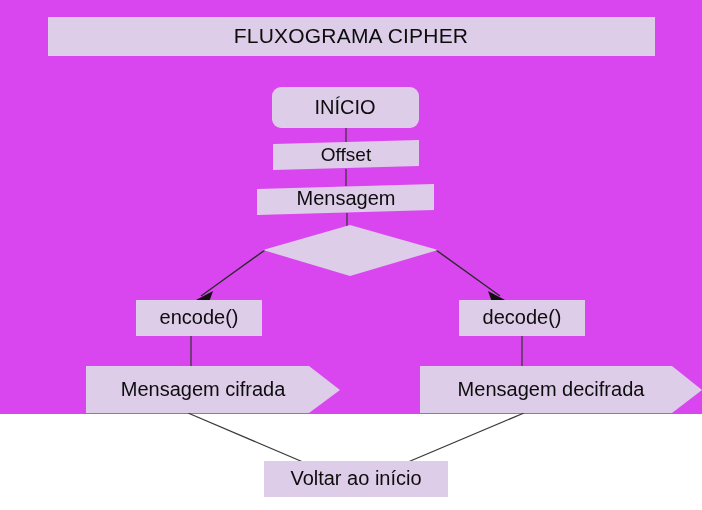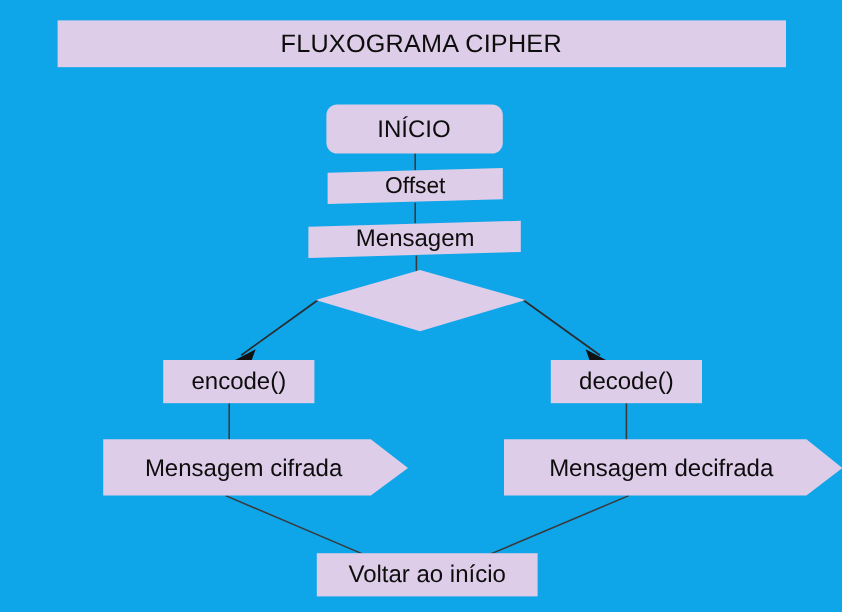--- a/index.html
+++ b/index.html
@@ -10,22 +10,22 @@
   }
   body {
     width: 702px;
     height: 510px;
     overflow: hidden;
     font-family: "Liberation Sans", sans-serif;
   }
   #flowchart-root {
     position: relative;
     width: 702px;
-    height: 510px;
-    background: #0ea5e9;
+    height: 414px;
+    background: #d946ef;
   }
   svg.diagram {
     display: block;
     width: 702px;
     height: 510px;
   }
   .node-shape {
     fill: #decde8;
     stroke: none;
   }

